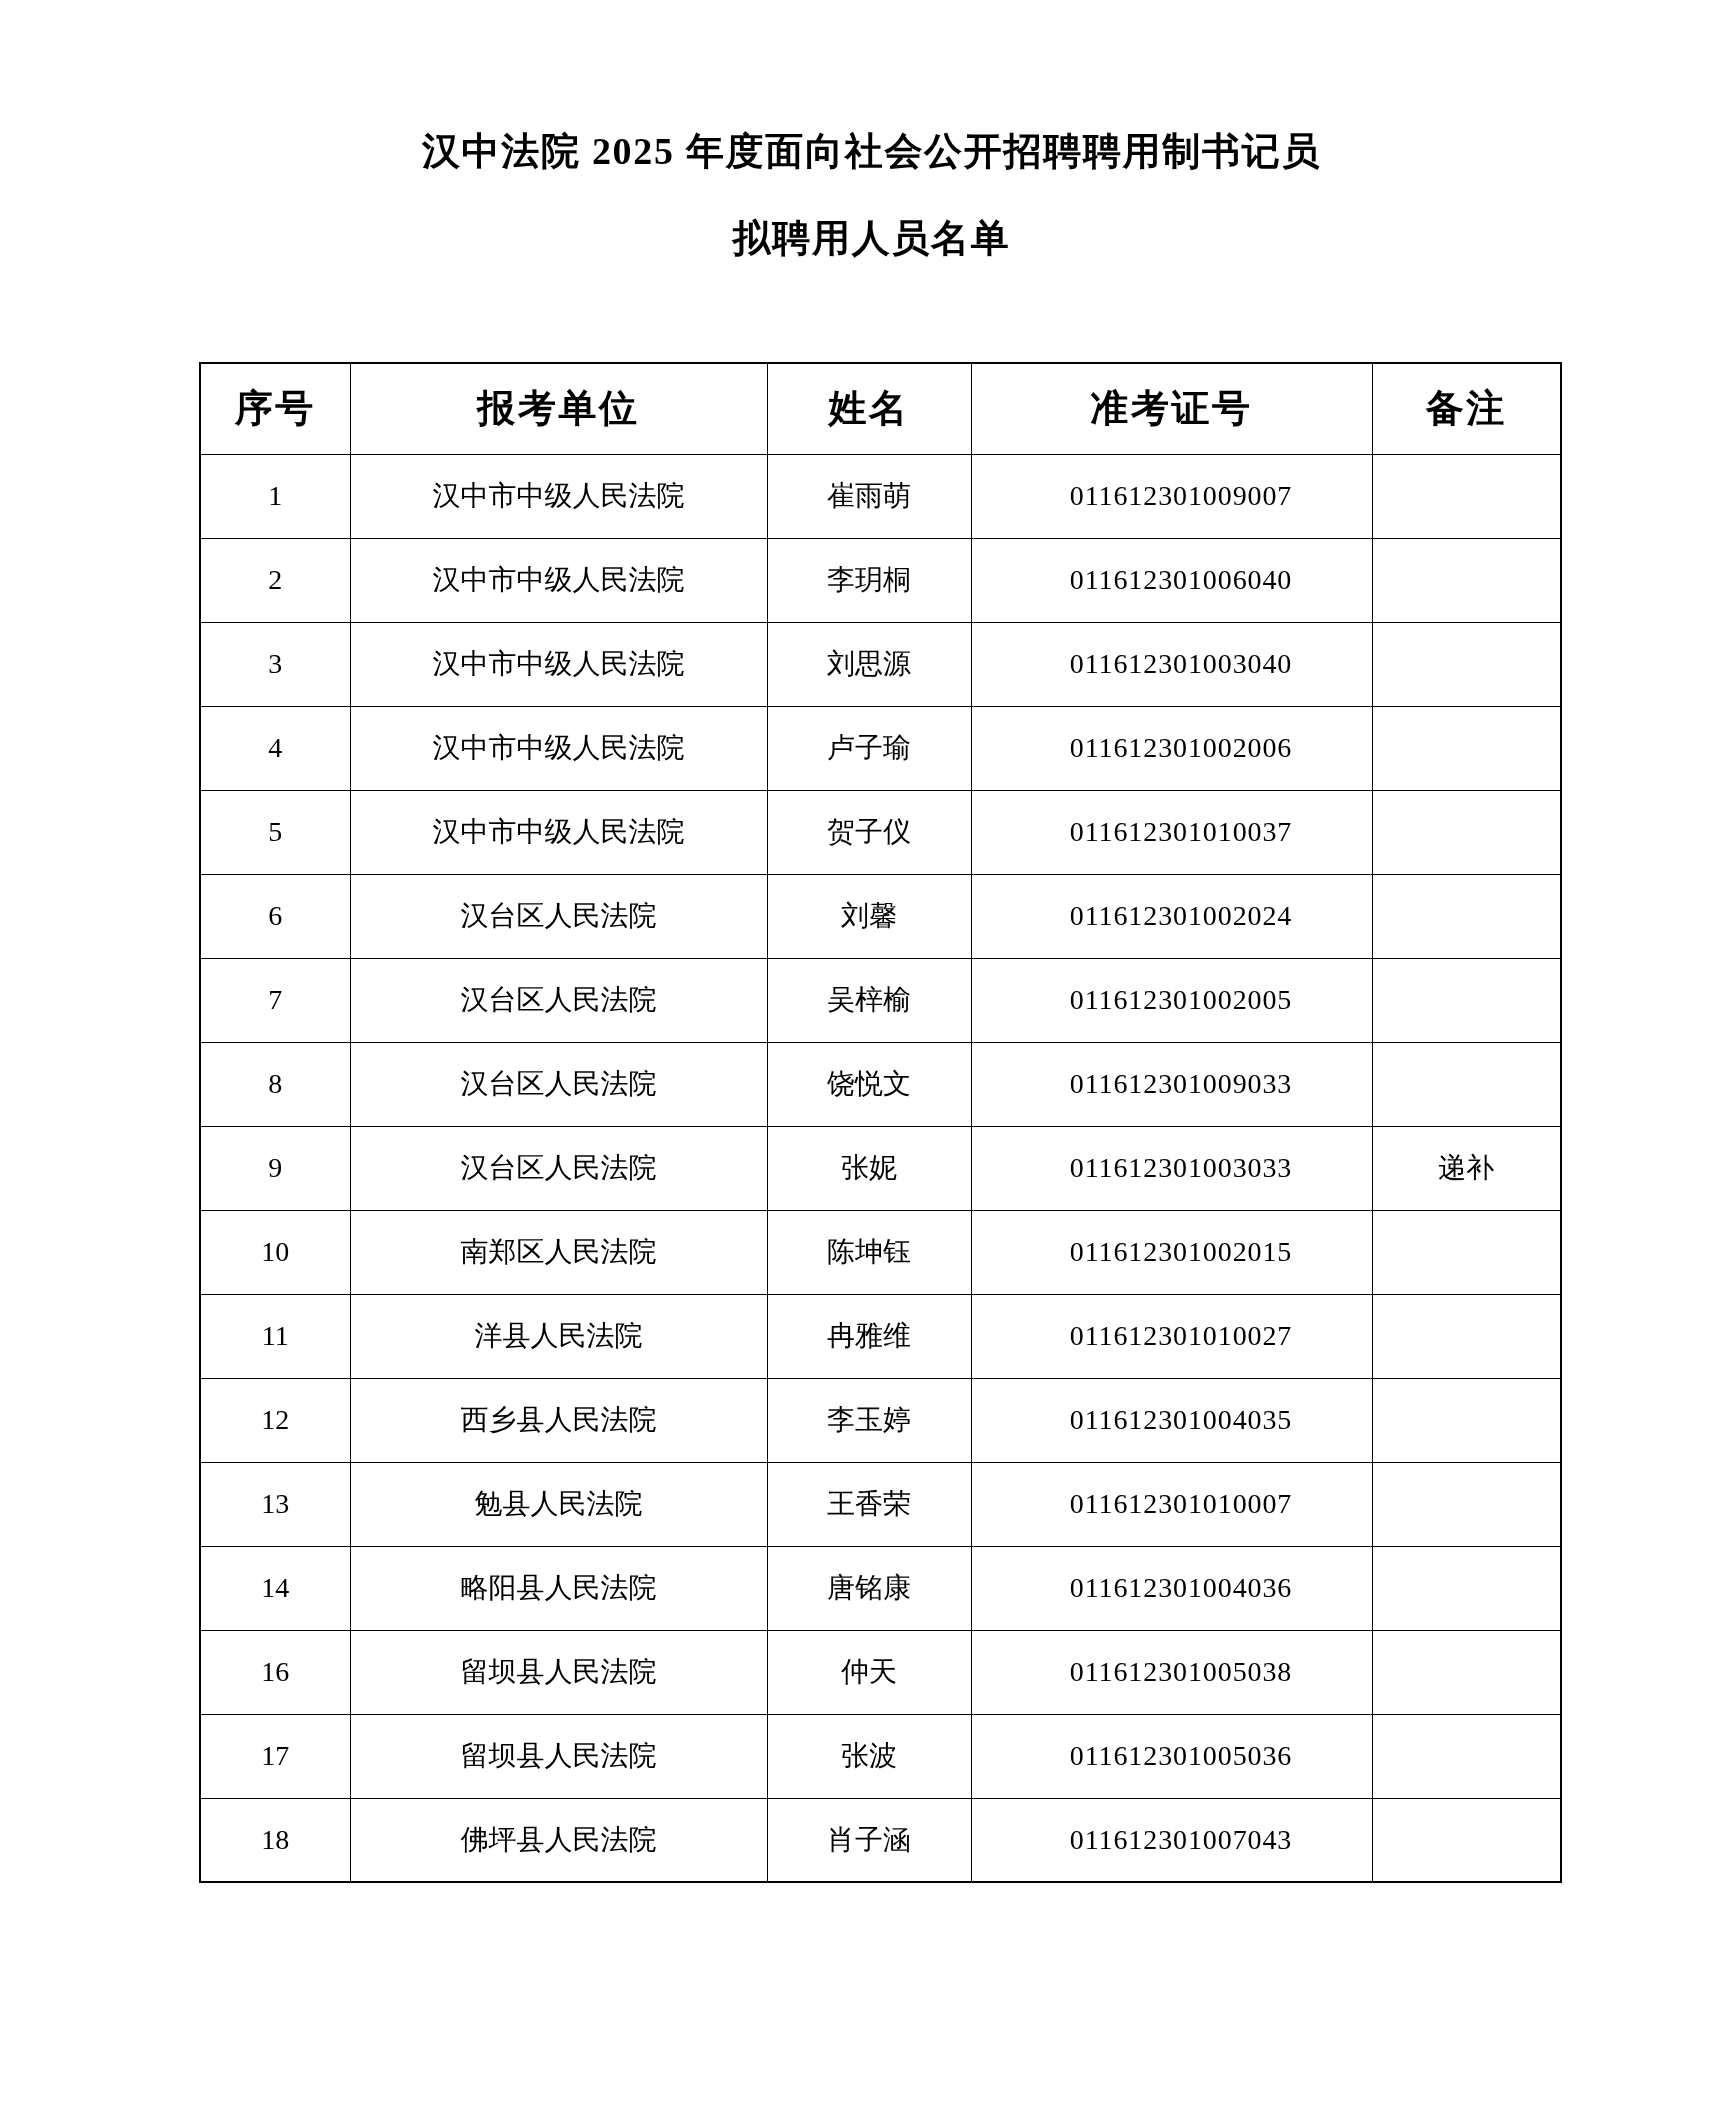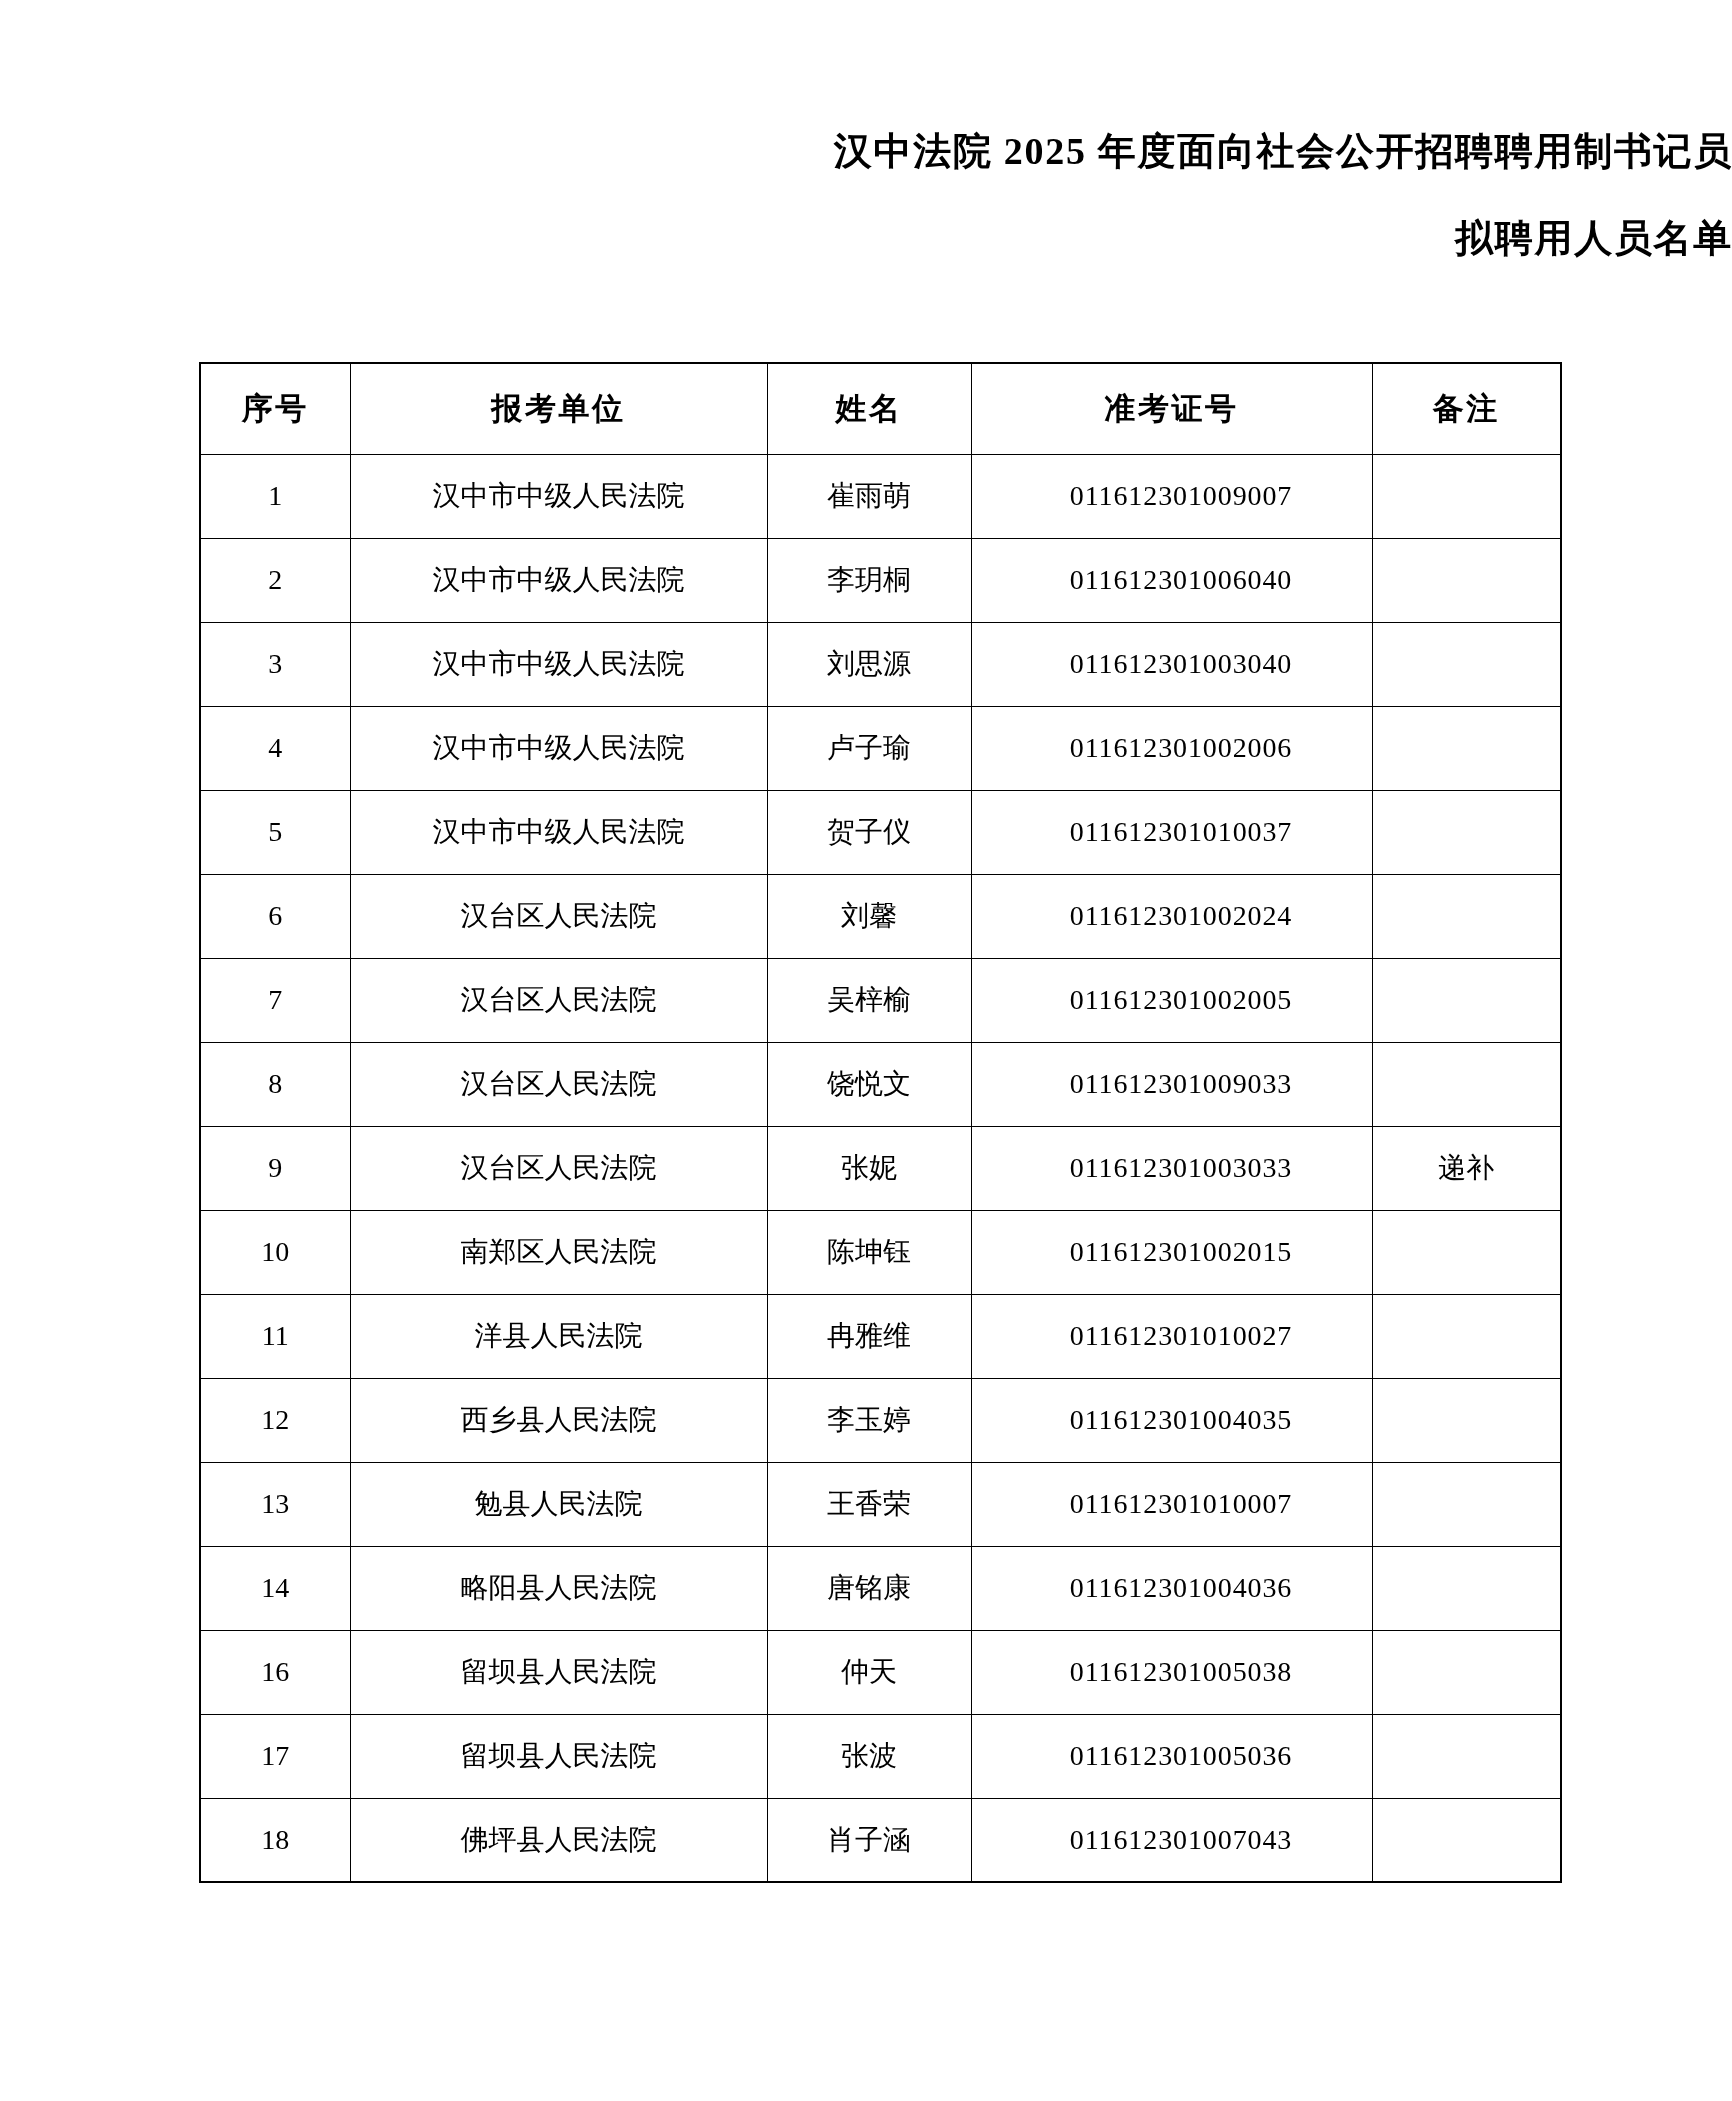--- a/index.html
+++ b/index.html
@@ -10,21 +10,21 @@
     height: 2101px;
     background: #ffffff;
     font-family: "Liberation Serif", "DejaVu Serif", serif;
     color: #000000;
     overflow: hidden;
   }
   .doc-title {
     position: absolute;
     left: 0;
     width: 100%;
-    text-align: right;
+    text-align: center;
     font-family: "Liberation Serif", "DejaVu Serif", serif;
     font-weight: bold;
     font-size: 38px;
     line-height: 1.1;
     letter-spacing: 1.7px;
     color: #000000;
     padding-left: 10px;
   }
   .doc-title.line1 { top: 131px; }
   .doc-title.line2 { top: 218px; }
@@ -43,21 +43,21 @@
     text-align: center;
     vertical-align: middle;
     overflow: hidden;
     white-space: nowrap;
   }
   table.roster thead tr { height: 91px; }
   table.roster tbody tr { height: 84px; }
   table.roster th {
     font-family: Liberation Serif, serif;
     font-weight: bold;
-    font-size: 31px;
+    font-size: 38px;
     letter-spacing: 2.6px;
   }
   table.roster td {
     font-family: "Liberation Serif", "DejaVu Serif", serif;
     font-weight: normal;
     font-size: 28px;
   }
   table.roster td.num { letter-spacing: 0.9px; padding-left: 19px; }
 </style>
 </head>

